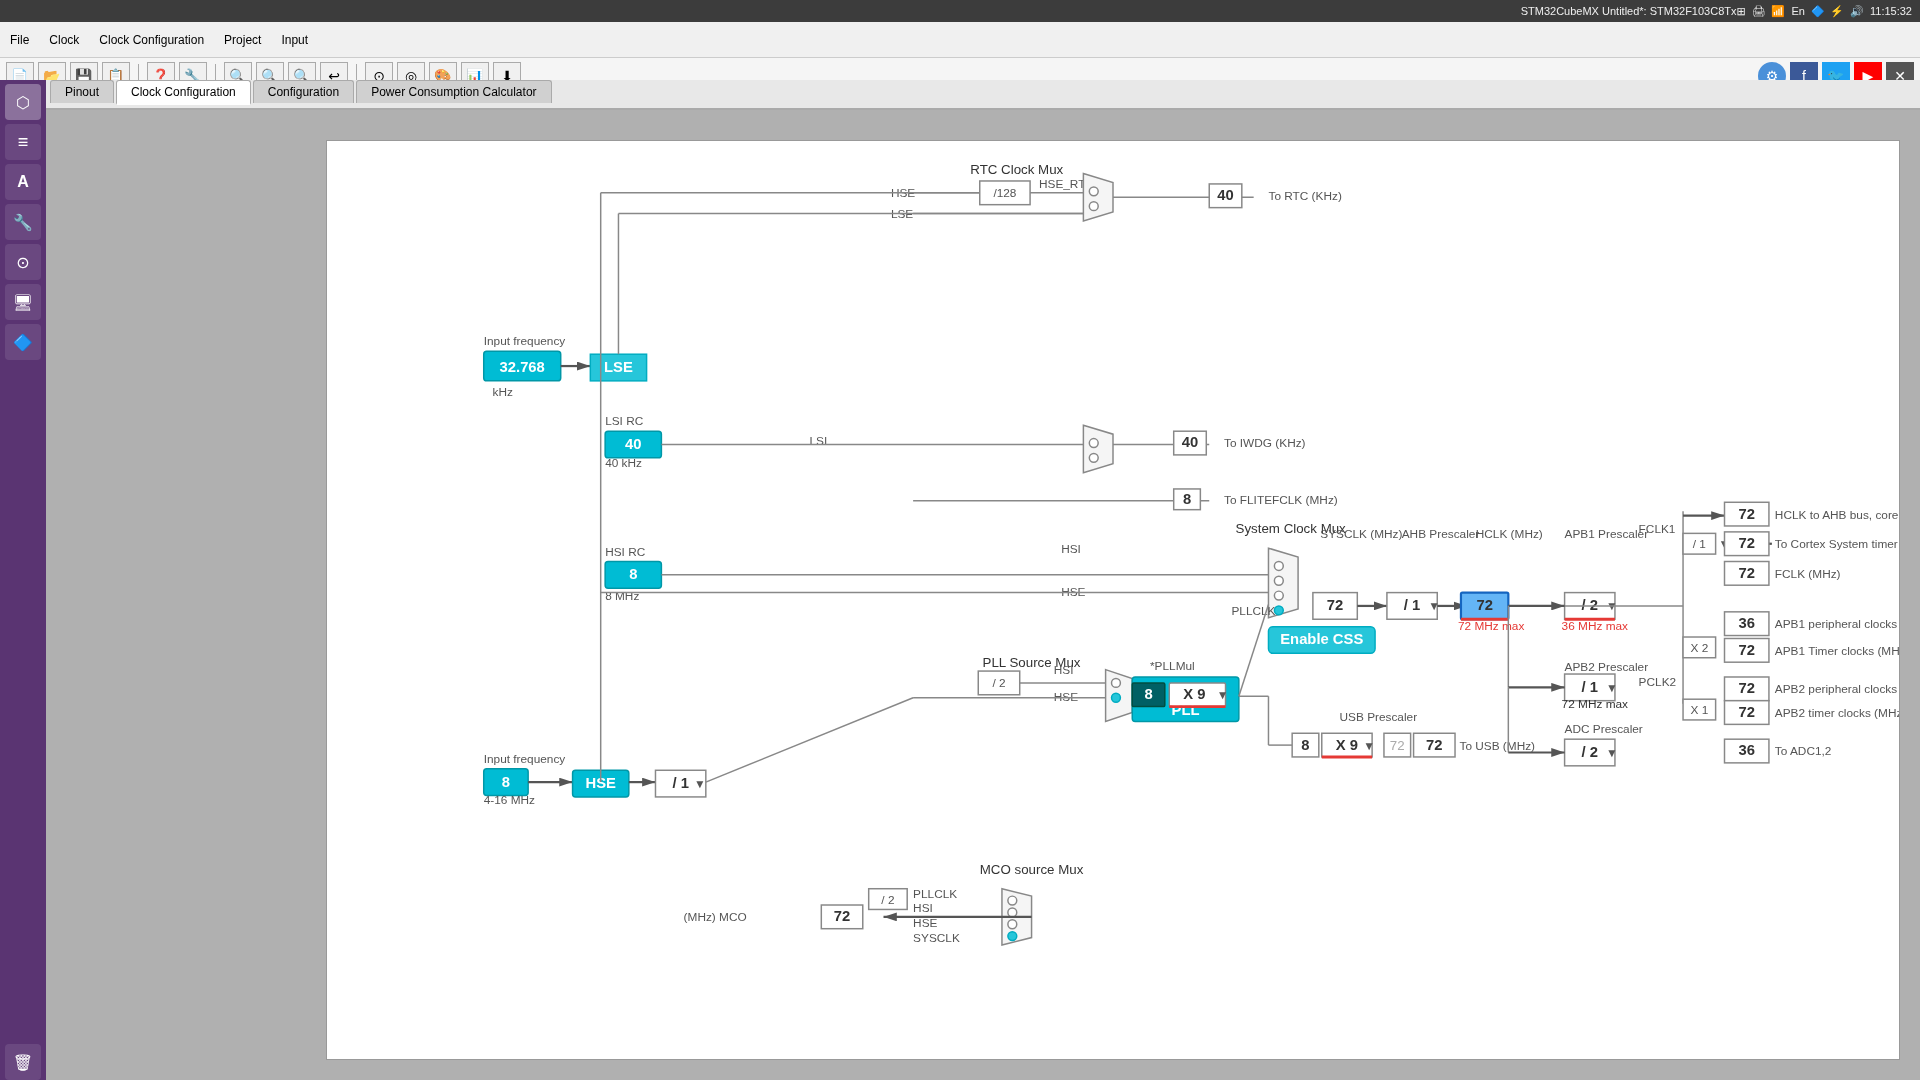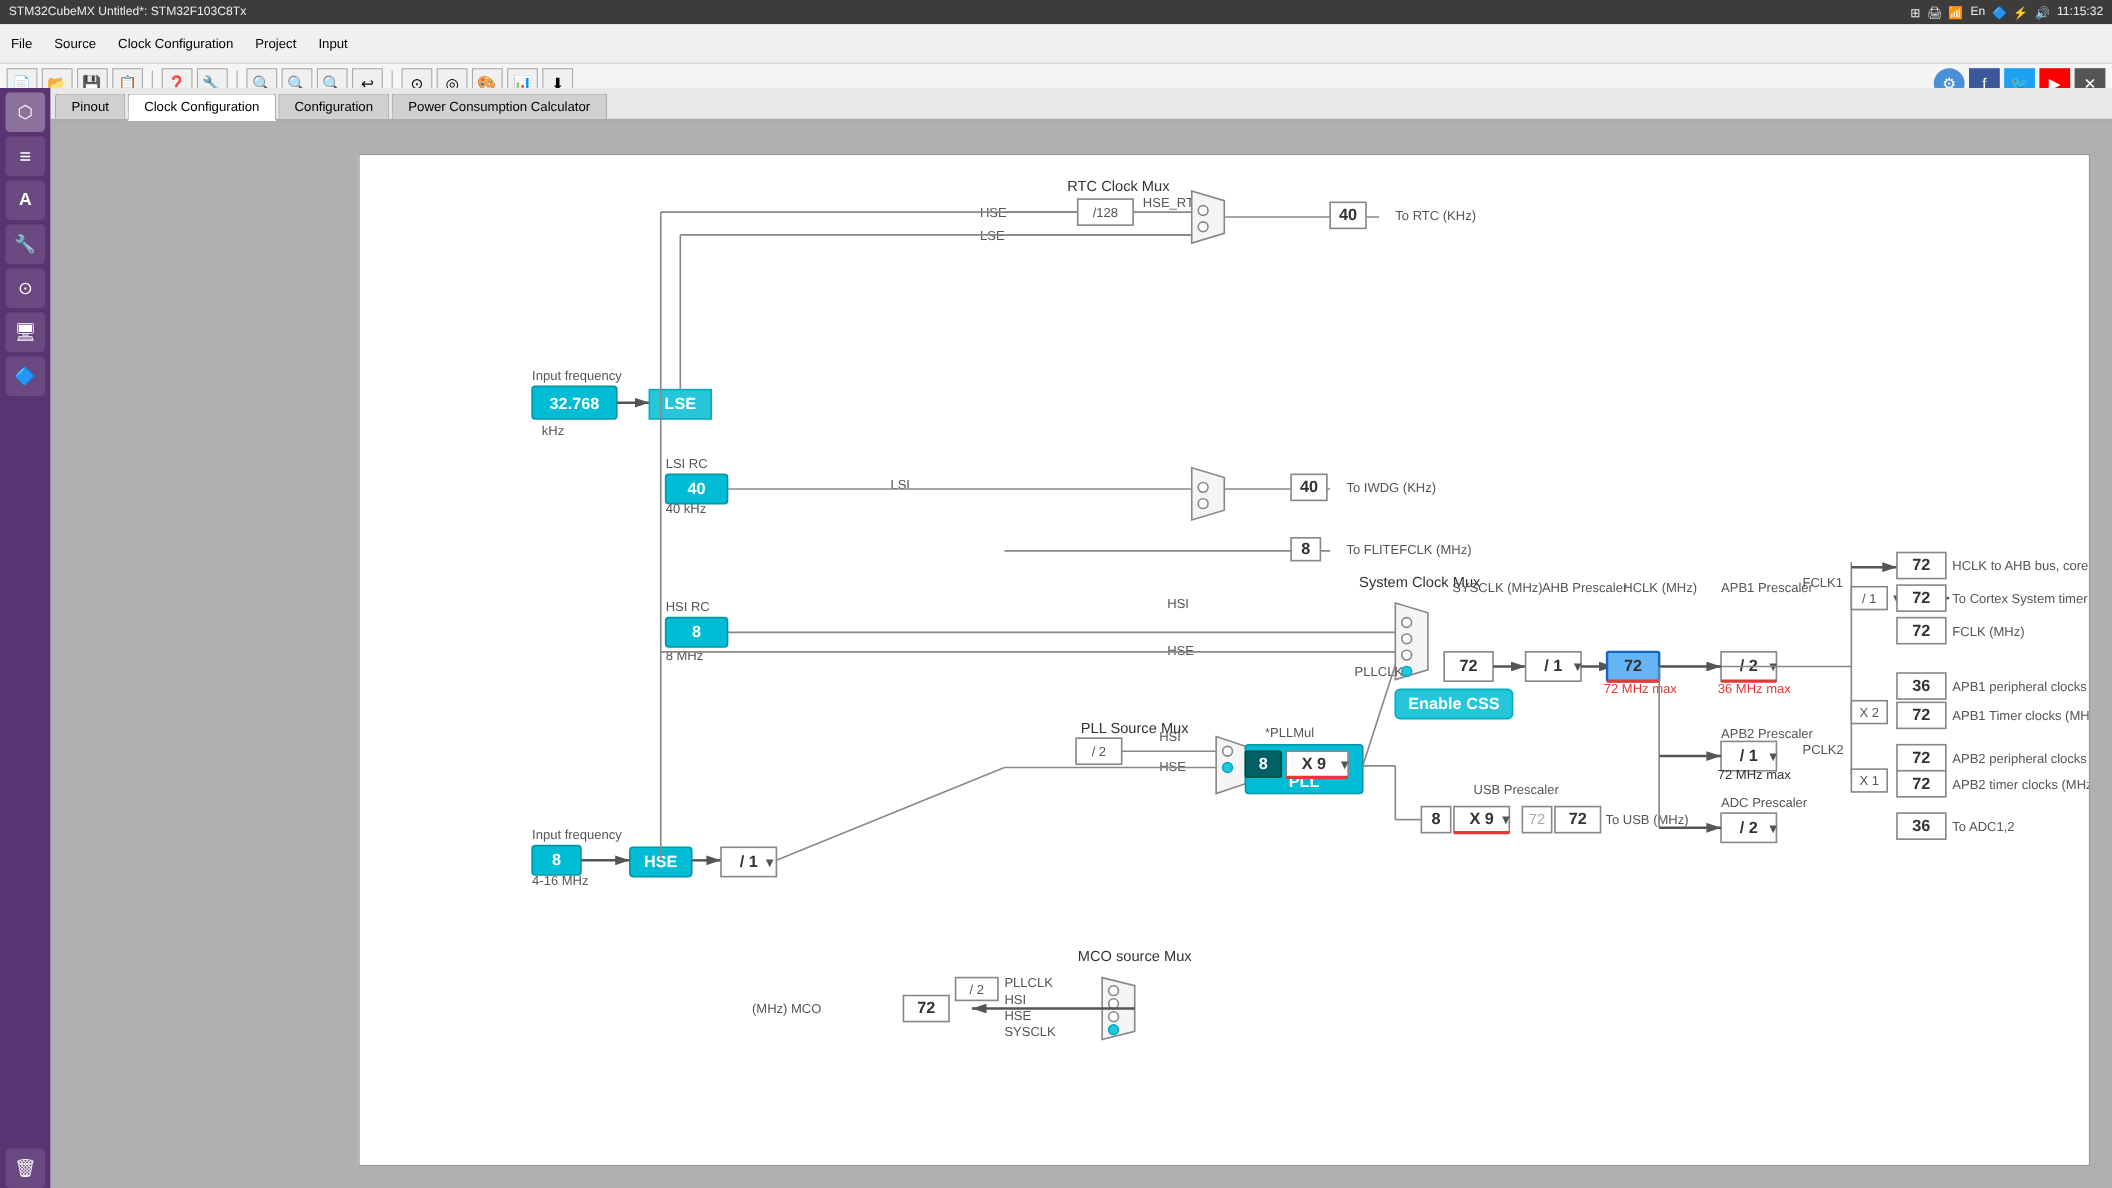--- a/index.html
+++ b/index.html
@@ -4,21 +4,21 @@
   <style>
     * { margin: 0; padding: 0; box-sizing: border-box; }
     body { font-family: 'Arial', sans-serif; font-size: 11px; background: #ccc; width: 1920px; height: 1080px; overflow: hidden; }
 
     
     #topbar {
       background: #3c3c3c;
       height: 22px;
       display: flex;
       align-items: center;
-      justify-content: space-between;
+      justify-content: flex-end;
       padding: 0 8px;
       color: #eee;
       font-size: 11px;
     }
     #topbar-left { display: flex; gap: 4px; align-items: center; }
     #topbar-right { display: flex; gap: 6px; align-items: center; font-size: 11px; }
     #topbar-right span { color: #eee; }
 
     
     #menubar {
@@ -78,21 +78,21 @@
     .sidebar-icon.active { background: rgba(255,255,255,0.3); }
 
     
     #tabs {
       position: absolute;
       left: 46px; top: 80px;
       right: 0;
       height: 30px;
       background: #e8e8e8;
       display: flex;
-      align-items: flex-end;
+      align-items: flex-start;
       border-bottom: 2px solid #aaa;
       padding-left: 4px;
     }
     .tab {
       padding: 4px 14px;
       border: 1px solid #aaa;
       border-bottom: none;
       background: #d0d0d0;
       cursor: pointer;
       font-size: 12px;
@@ -183,21 +183,21 @@
     <span>En</span>
     <span>🔷</span>
     <span>⚡</span>
     <span>🔊</span>
     <span>11:15:32</span>
   </div>
 </div>
 
 <div id="menubar">
   <span class="menu-item">File</span>
-  <span class="menu-item">Source</span>
+  <span class="menu-item">Clock</span>
   <span class="menu-item">Clock Configuration</span>
   <span class="menu-item">Project</span>
   <span class="menu-item">Input</span>
 </div>
 
 <div id="toolbar">
   <button class="toolbar-btn">📄</button>
   <button class="toolbar-btn">📂</button>
   <button class="toolbar-btn">💾</button>
   <button class="toolbar-btn">📋</button>

